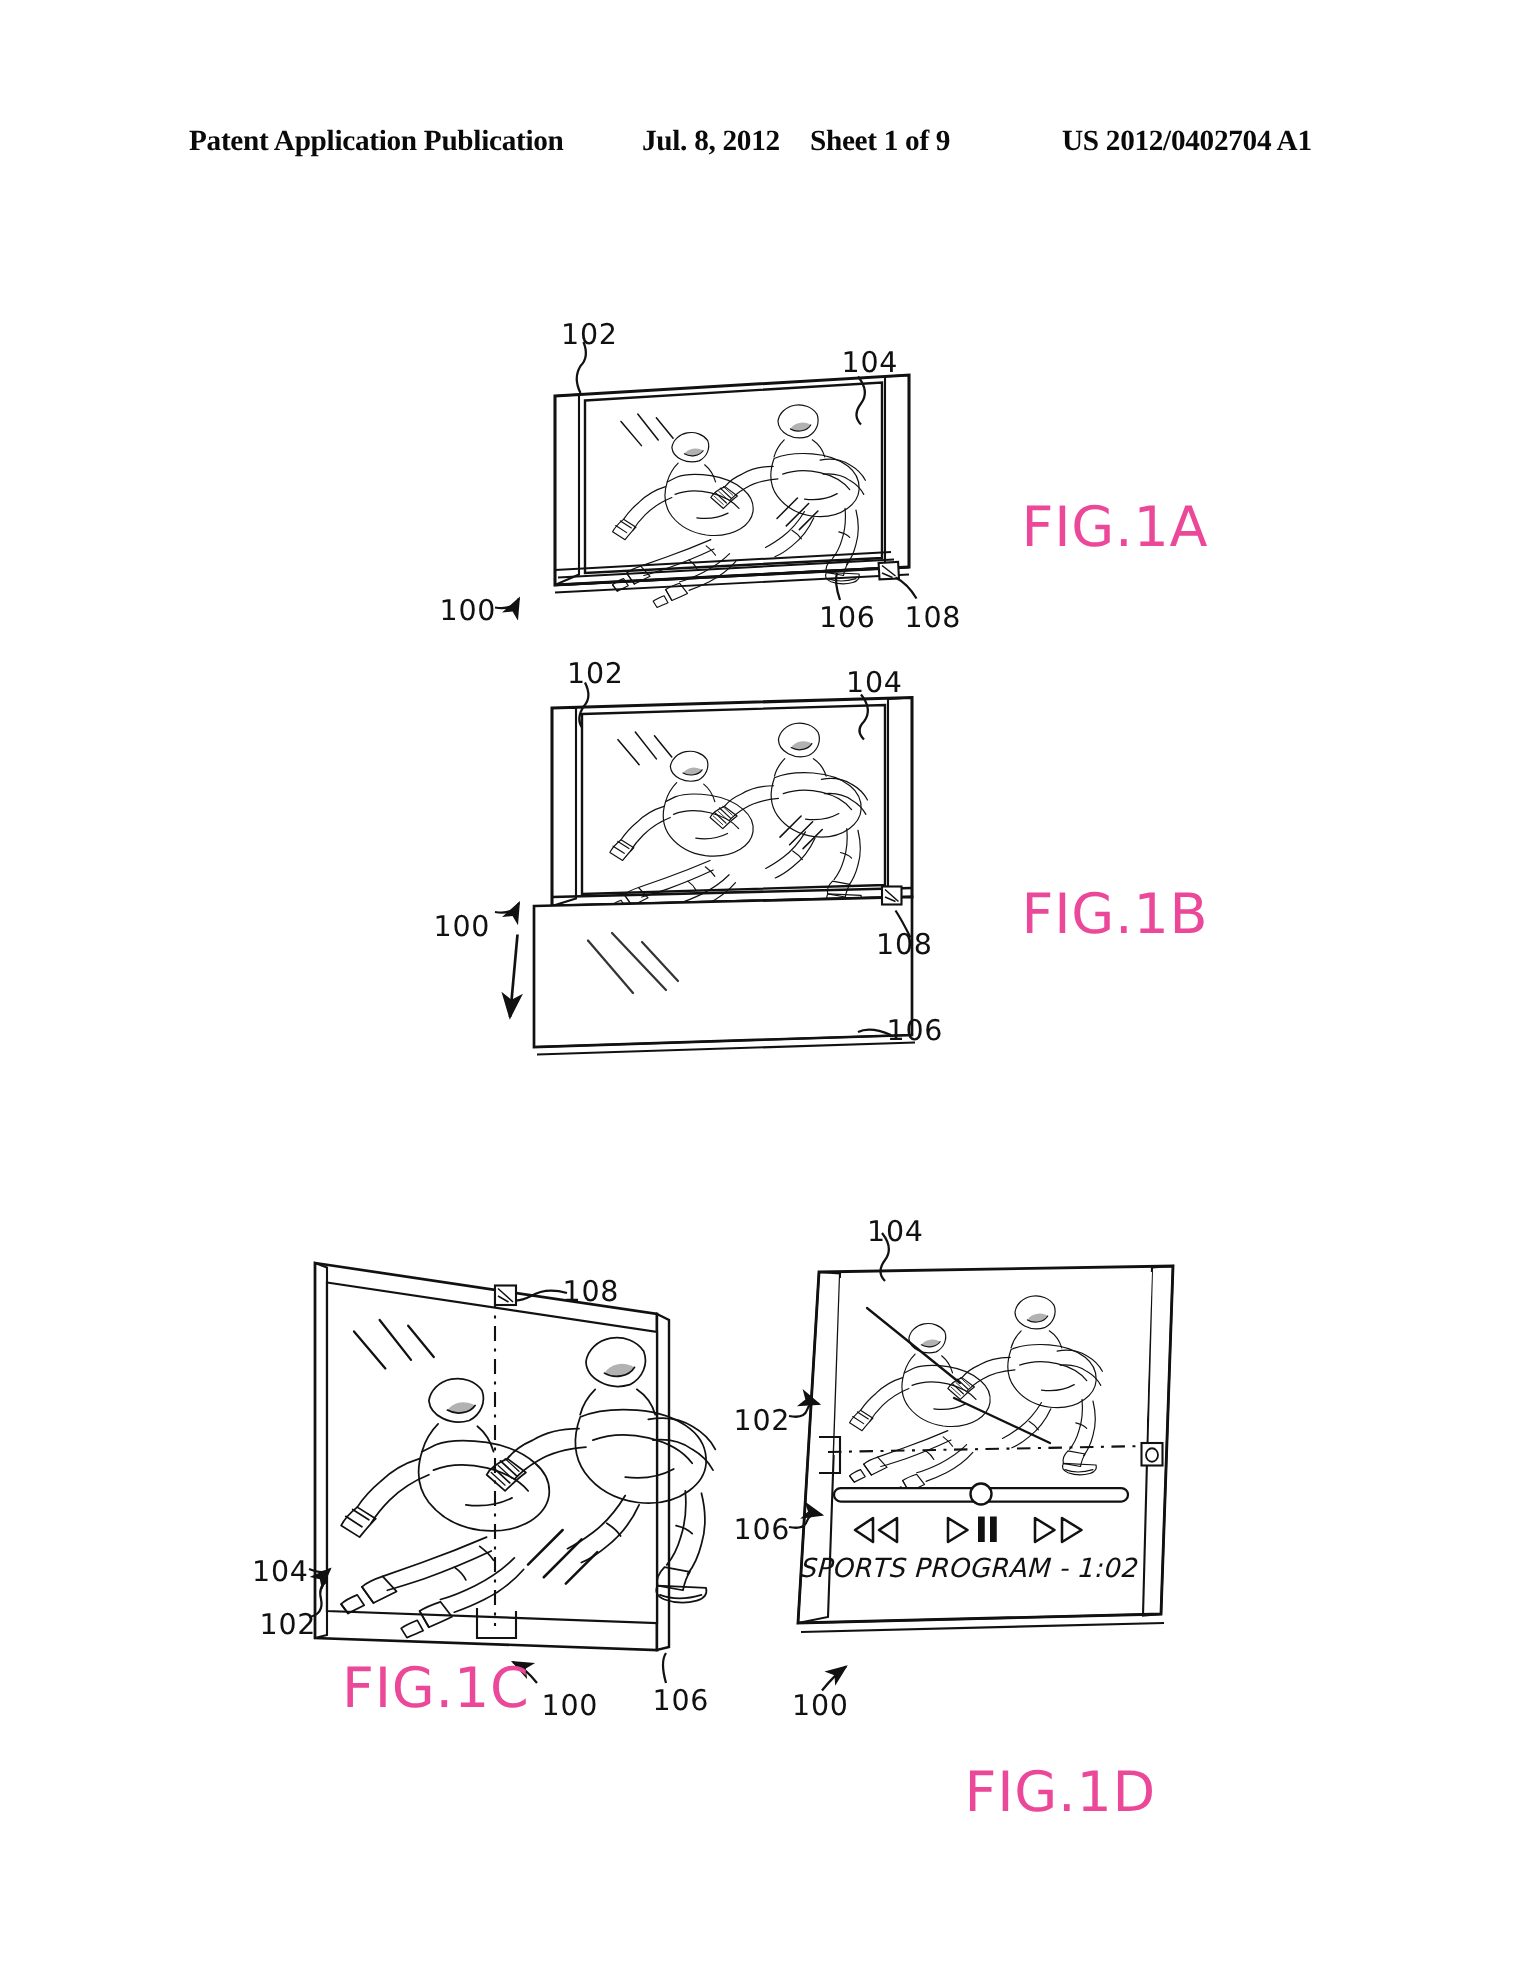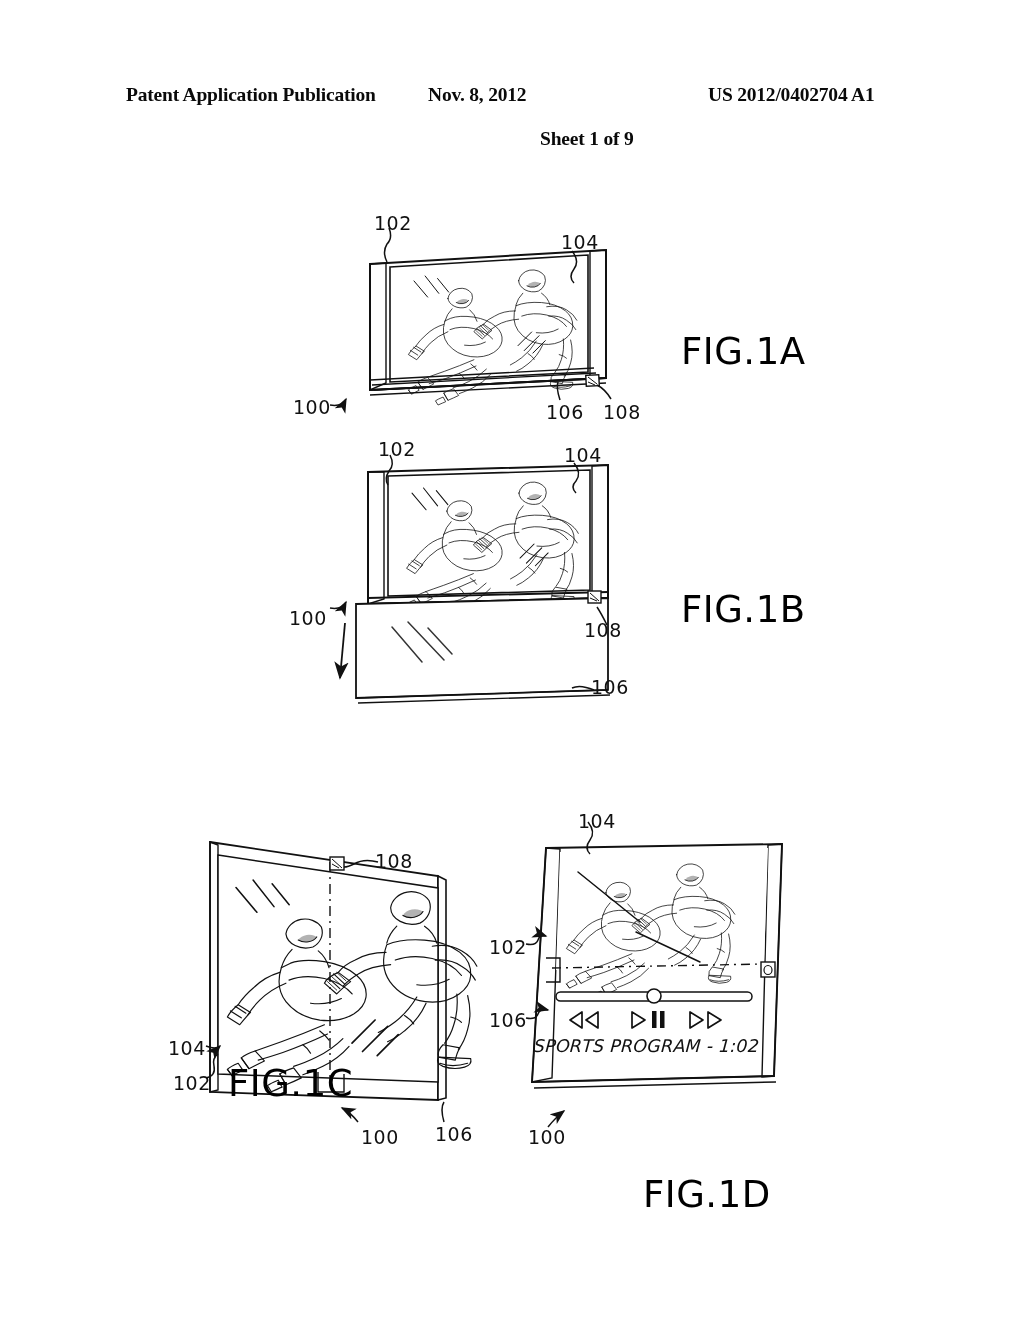--- a/index.html
+++ b/index.html
@@ -29,21 +29,21 @@
     position: absolute;
     font-family: "Liberation Serif", serif;
     font-weight: bold;
     font-size: 19.5px;
     letter-spacing: -0.2px;
     white-space: nowrap;
     color: #0a0a0a;
   }
   #hdr-title    { left: 126px; top: 0; }
   #hdr-date     { left: 428px; top: 0; }
-  #hdr-sheet    { left: 540px; top: 0; margin-top: 44px; }
+  #hdr-sheet    { left: 540px; top: 0; }
   #hdr-pubnum   { left: 708px; top: 0; }
 
   
   #drawing-area {
     position: absolute;
     left: 0;
     top: 0;
     width: 1024px;
     height: 1320px;
   }
@@ -51,26 +51,26 @@
     display: block;
   }
 
   
   .fig-caption {
     position: absolute;
     font-family: "DejaVu Sans", sans-serif;
     font-weight: 400;
     font-size: 37px;
     letter-spacing: 0.5px;
-    color: #000000;
+    color: #ec4899;
     white-space: nowrap;
   }
   #fig-caption-1a { left: 681px; top: 330px; }
   #fig-caption-1b { left: 681px; top: 588px; text-align: center; }
-  #fig-caption-1c { left: 228px; top: 1062px; }
+  #fig-caption-1c { left: 228px; top: 1104px; }
   #fig-caption-1d { left: 643px; top: 1173px; }
 
   
   .ref-num {
     position: absolute;
     font-family: "DejaVu Sans", sans-serif;
     font-size: 19px;
     color: #111111;
     white-space: nowrap;
     letter-spacing: 0.5px;
@@ -89,21 +89,21 @@
     color: #111111;
     white-space: nowrap;
     transform: skewX(-4deg);
   }
 </style>
 </head>
 <body>
 
 <div id="sheet-header">
   <div class="hdr-item" id="hdr-title">Patent Application Publication</div>
-  <div class="hdr-item" id="hdr-date">Nov. 8, 2012</div>
+  <div class="hdr-item" id="hdr-date">Jul. 8, 2012</div>
   <div class="hdr-item" id="hdr-sheet">Sheet 1 of 9</div>
   <div class="hdr-item" id="hdr-pubnum">US 2012/0402704 A1</div>
 </div>
 
 <div id="drawing-area">
 <svg width="1024" height="1320" viewBox="0 0 1024 1320" xmlns="http://www.w3.org/2000/svg">
 
   <defs>
 
     <marker id="ah" markerWidth="11" markerHeight="11" refX="9" refY="4" orient="auto">

